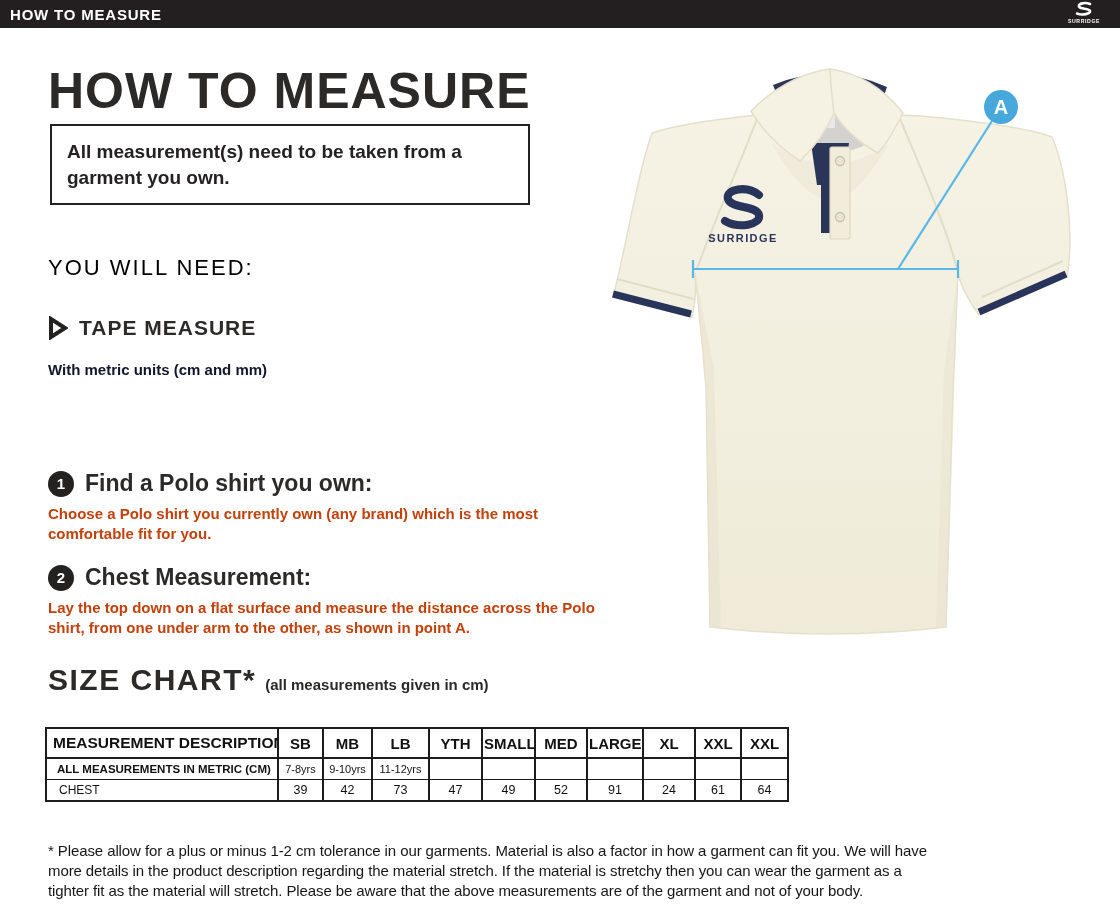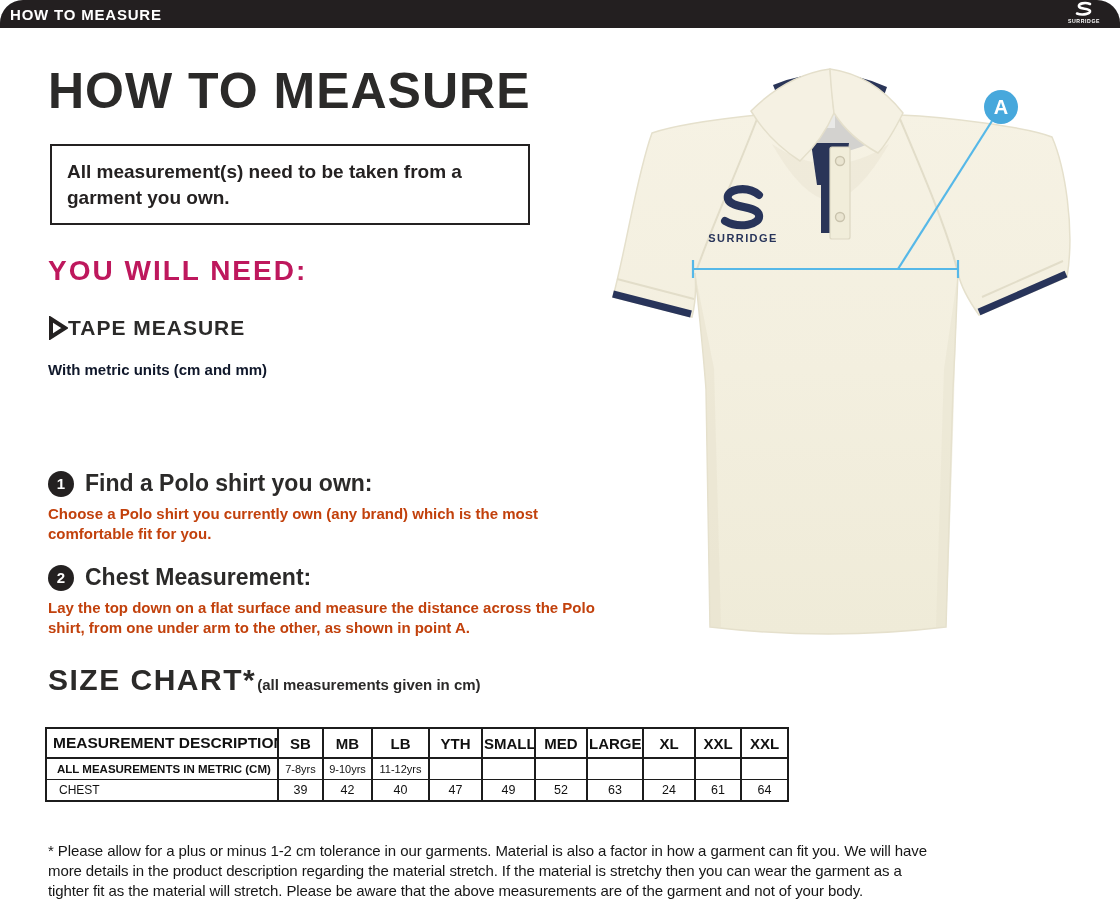--- a/index.html
+++ b/index.html
@@ -1,49 +1,49 @@
 <!DOCTYPE html>
 <html><head>
 <meta charset="utf-8">
 <style>
   html,body{margin:0;padding:0;background:#ffffff;}
   .page{position:relative;width:1120px;height:913px;background:#ffffff;overflow:hidden;
-        font-family:"Liberation Sans","DejaVu Sans",sans-serif;color:#272525;border-radius:23px;}
+        font-family:"Liberation Sans","DejaVu Sans",sans-serif;color:#272525;}
 
   
   .topbar{position:absolute;left:0;top:0;width:1120px;height:28px;background:#231f20;
           display:flex;align-items:center;}
   .topbar-title{color:#ffffff;font-size:15px;font-weight:700;letter-spacing:.8px;margin-left:10px;}
   .topbar-logo{position:absolute;right:14px;top:1px;width:44px;height:26px;text-align:center;}
 
   
   .h1{position:absolute;left:48px;top:66px;font-size:50px;font-weight:700;letter-spacing:1px;
       color:#2b2a29;line-height:1;}
-  .notice{position:absolute;left:50px;top:144px;width:480px;box-sizing:border-box;
+  .notice{position:absolute;left:50px;top:124px;width:480px;box-sizing:border-box;
           border:2.5px solid #242121;padding:13px 15px 12px 15px;font-size:19px;font-weight:700;
           line-height:1.38;color:#242121;}
-  .ywn{position:absolute;left:48px;top:255px;font-size:28px;font-weight:700;letter-spacing:2px;color:#be185d;}
+  .ywn{position:absolute;left:48px;top:255px;font-size:22px;font-weight:400;letter-spacing:2px;color:#000000;}
 
   .need-item{position:absolute;left:48px;}
   .need-item.tape{top:316px;}
   .need-item.polo{top:390px;}
-  .need-head{display:flex;align-items:flex-start;}
+  .need-head{display:flex;align-items:flex-start;gap:11px;}
   .need-title{font-size:21px;font-weight:700;letter-spacing:1px;color:#2b2a29;}
   .need-desc{font-size:15px;font-weight:700;color:#0f172a;margin-top:21px;}
 
   .step{position:absolute;left:48px;}
   .step.one{top:470px;}
   .step.two{top:564px;}
   .step-head{display:flex;align-items:center;gap:11px;}
   .step-badge{width:26px;height:26px;border-radius:50%;background:#242121;color:#fff;
               display:flex;align-items:center;justify-content:center;font-size:15px;font-weight:700;flex:0 0 26px;}
   .step-title{font-size:23px;font-weight:700;color:#2b2a29;}
   .step-desc{font-size:15px;font-weight:700;line-height:1.35;color:#c2410c;margin-top:7px;max-width:555px;}
 
-  .sc-head{position:absolute;left:48px;top:663px;display:flex;align-items:baseline;gap:1px;}
+  .sc-head{position:absolute;left:48px;top:663px;display:flex;align-items:baseline;gap:9px;}
   .sc-title{font-size:30px;font-weight:700;letter-spacing:1.5px;color:#2b2a29;}
   .sc-sub{font-size:15px;font-weight:700;color:#2b2a29;text-align:center;}
 
   
   table.sizes{position:absolute;left:45px;top:727px;width:742px;border-collapse:collapse;
               table-layout:fixed;border:2.5px solid #1c1c1c;}
   table.sizes th,table.sizes td{border:2px solid #1c1c1c;overflow:hidden;white-space:nowrap;}
   table.sizes thead th{font-size:15px;font-weight:700;height:26px;text-align:center;color:#111;}
   table.sizes thead th.first{text-align:left;padding-left:6px;font-size:15.5px;}
   table.sizes tbody tr.metric td{font-size:11px;height:18px;text-align:center;color:#111;border-bottom-width:1px;}
@@ -151,25 +151,25 @@
         <td></td>
         <td></td>
         <td></td>
         <td></td>
         <td></td>
       </tr>
       <tr class="chest">
         <td class="first">CHEST</td>
         <td>39</td>
         <td>42</td>
-        <td>40</td>
+        <td>73</td>
         <td>47</td>
         <td>49</td>
         <td>52</td>
-        <td>63</td>
+        <td>91</td>
         <td>24</td>
         <td>61</td>
         <td>64</td>
       </tr>
     </tbody>
   </table>
 
   <div class="disclaimer">* Please allow for a plus or minus 1-2 cm tolerance in our garments. Material is also a factor in how a garment can fit you. We will have more details in the product description regarding the material stretch.  If the material is stretchy then you can wear the garment as a tighter fit as the material will stretch.  Please be aware that the above measurements are of the garment and not of your body.</div>
 
   <div class="shirt-wrap">

